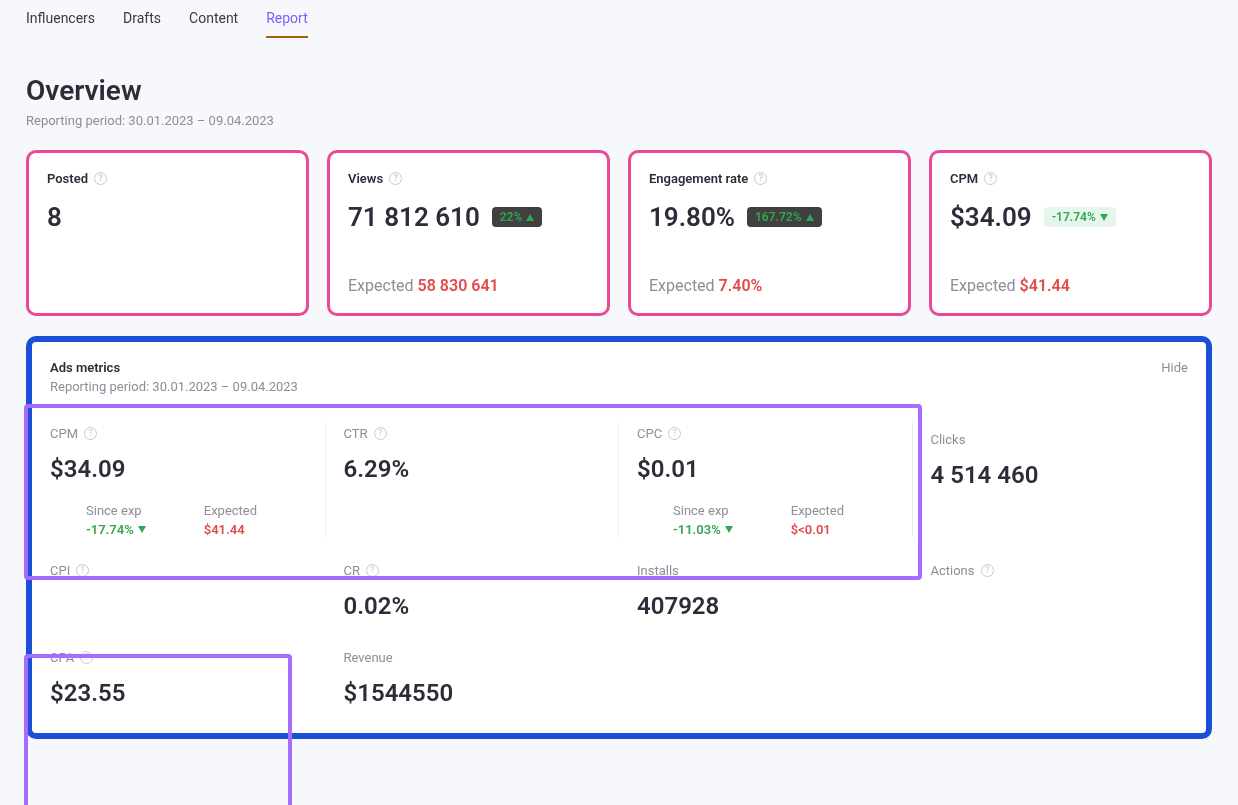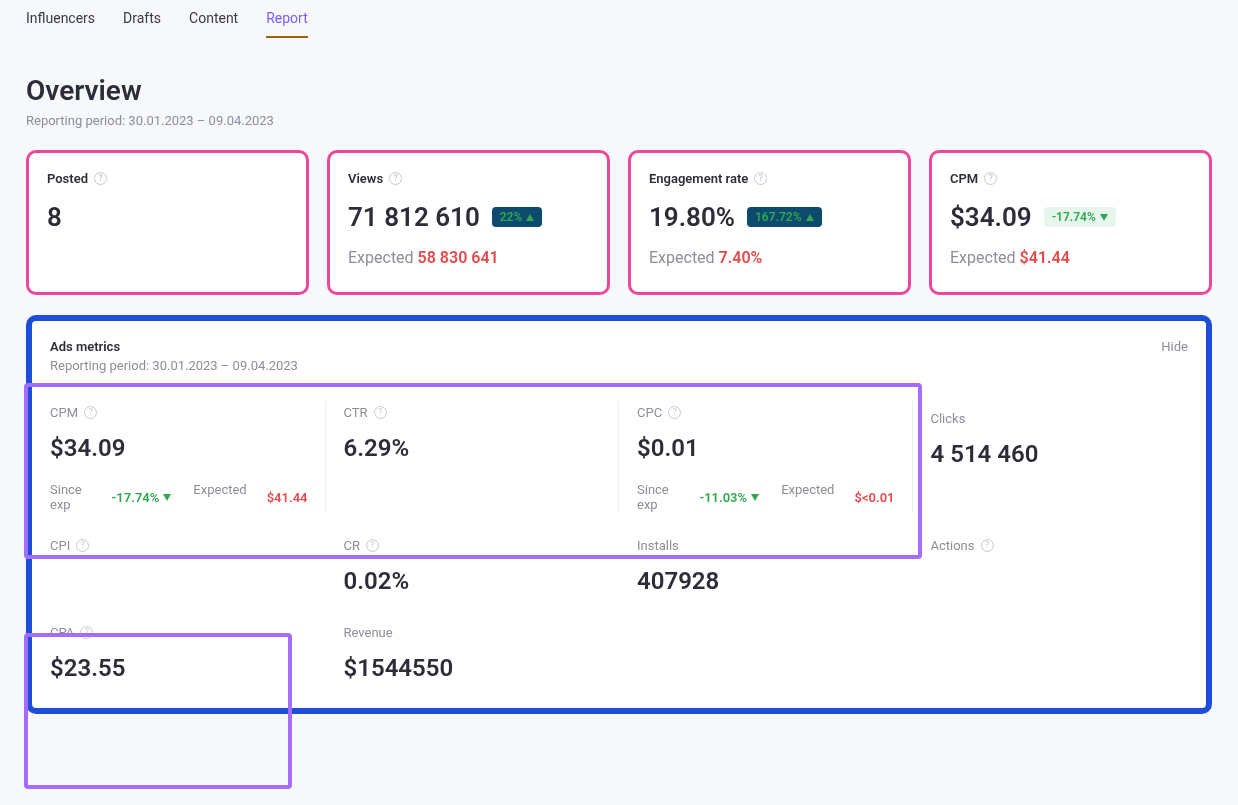--- a/index.html
+++ b/index.html
@@ -72,32 +72,32 @@
   }
   .big-value {
     font-size: 26px;
     font-weight: 600;
     color: #2d2d3a;
   }
   .val-row {
     display: flex;
     align-items: center;
     gap: 12px;
-    margin-bottom: 16px;
+    margin-bottom: 44px;
   }
   .badge {
     font-size: 12px;
     font-weight: 600;
     padding: 3px 8px;
     border-radius: 4px;
     display: inline-flex;
     align-items: center;
     gap: 4px;
   }
-  .badge.up { background: #0c4a6e; color: #2fa84f; }
+  .badge.up { background: #404040; color: #2fa84f; }
   .badge.down { background: #e7f6ec; color: #2fa84f; }
   .tri-up {
     width: 0; height: 0;
     border-left: 4px solid transparent;
     border-right: 4px solid transparent;
     border-bottom: 7px solid currentColor;
   }
   .tri-down {
     width: 0; height: 0;
     border-left: 4px solid transparent;
@@ -146,21 +146,21 @@
     color: #8d8d9b;
     display:flex; align-items:center; gap:6px;
     margin-bottom: 14px;
   }
   .mvalue {
     font-size: 24px;
     font-weight: 600;
     color: #2d2d3a;
   }
   .since-row { display:flex; gap:22px; margin-top:20px;}
-  .since-col { display:flex; flex-direction:row; gap:20px;}
+  .since-col { display:flex; flex-direction:column; gap:4px;margin-left:36px;}
   .since-label { font-size:13px; color:#8d8d9b;}
   .since-val { font-size:13px; font-weight:600; display:flex; align-items:center; gap:4px;}
   .green { color:#2fa84f; }
   .red { color:#e34b4b; }
 
   
   .hl {
     position:absolute;
     border: 4px solid #a66cff;
     border-radius: 4px;

